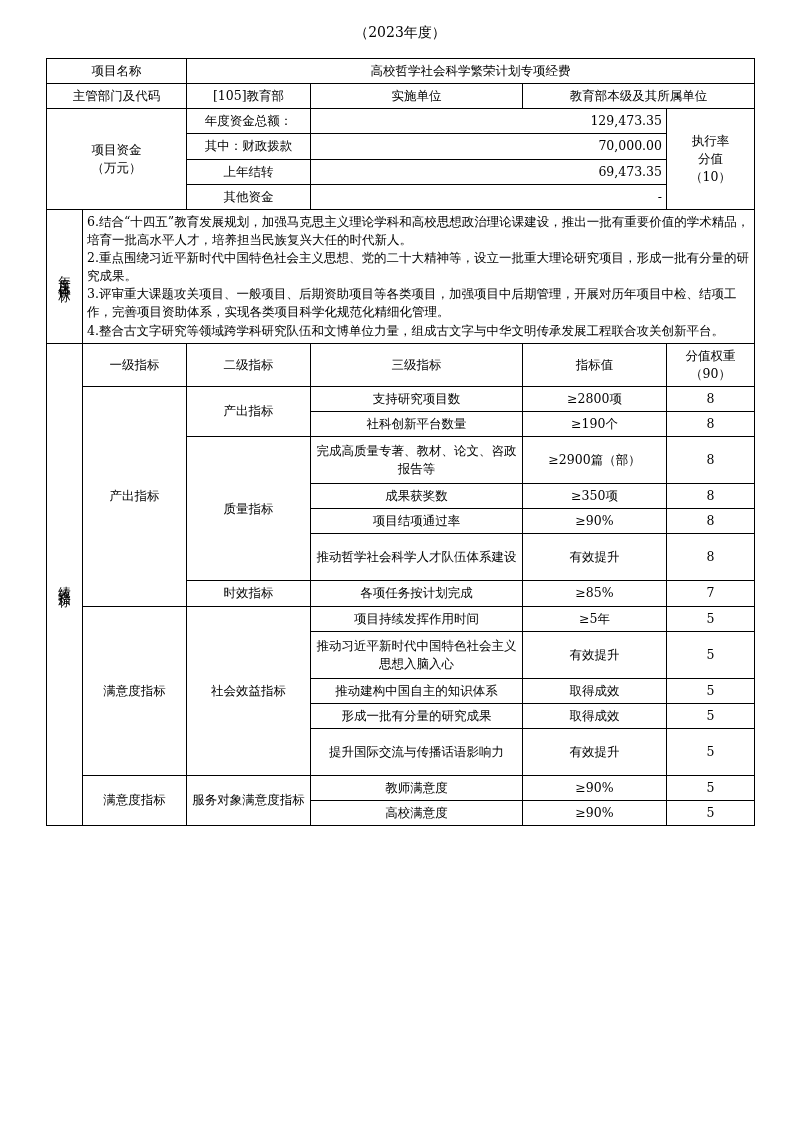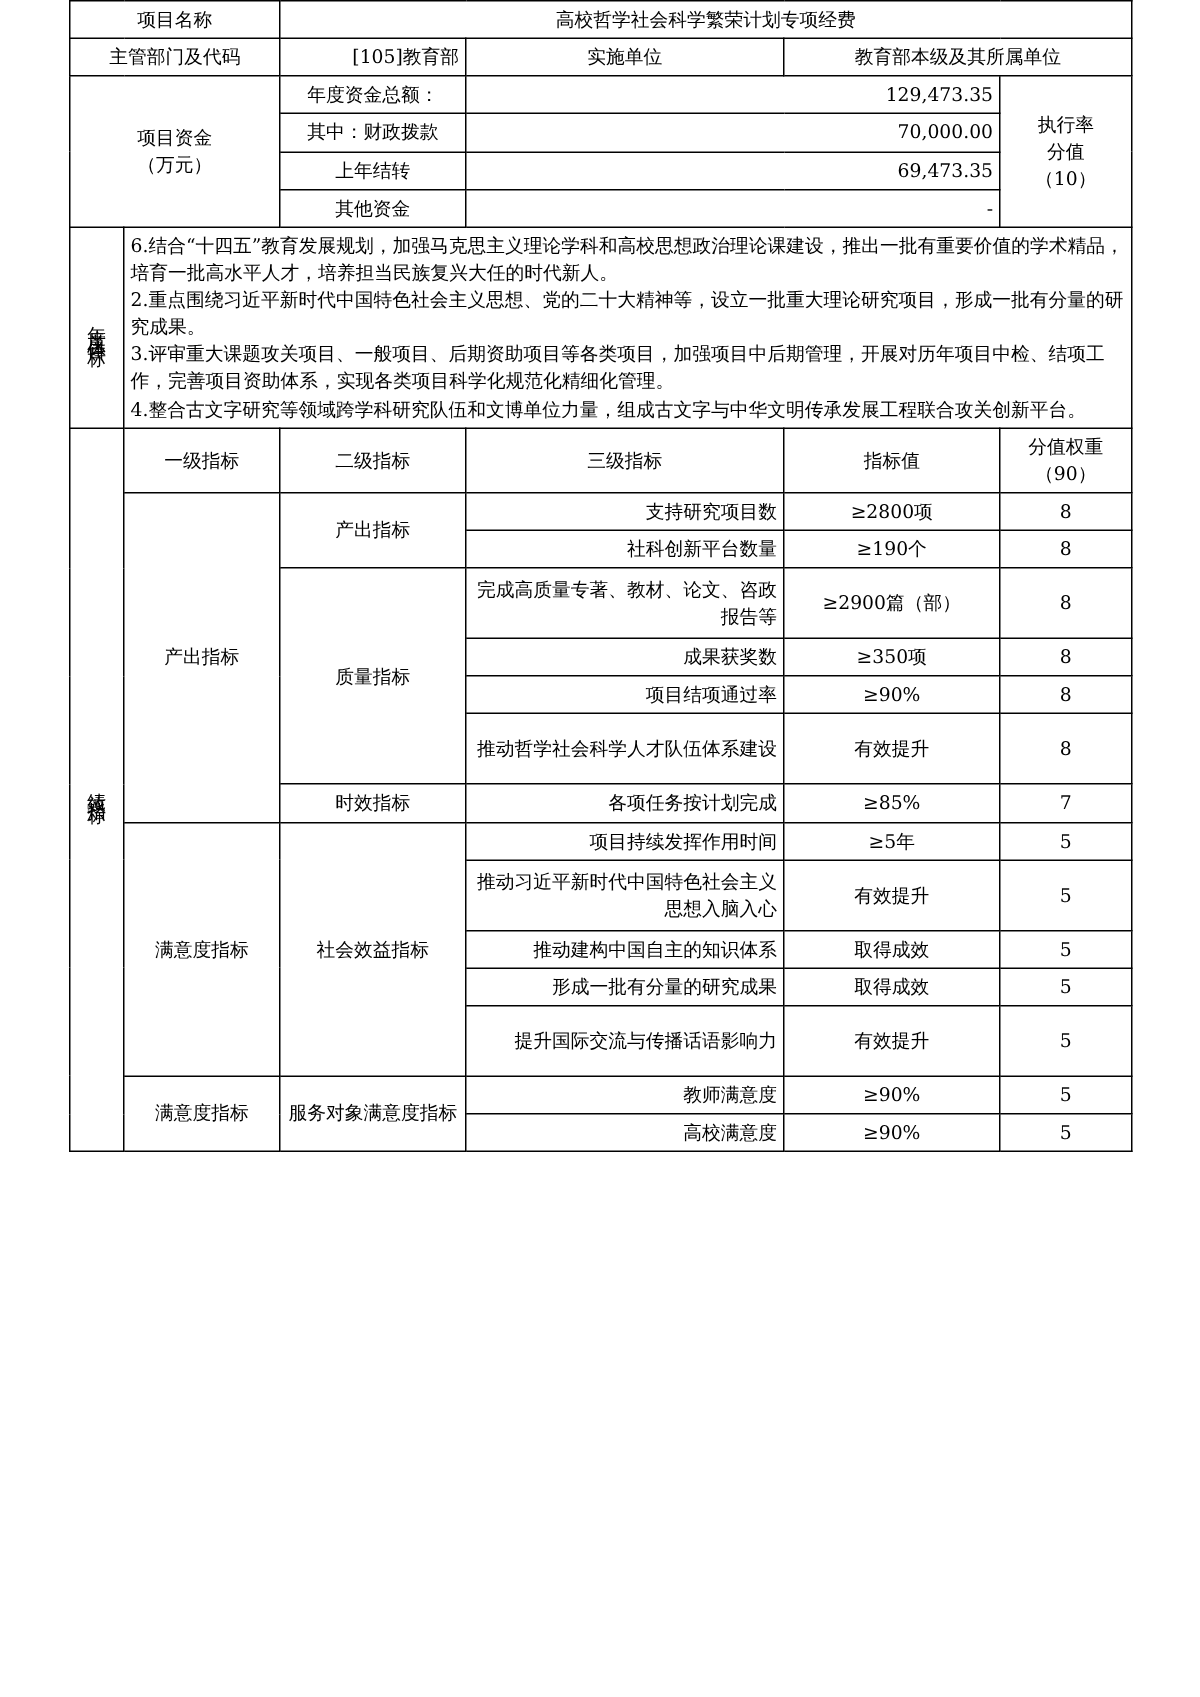--- a/index.html
+++ b/index.html
@@ -41,21 +41,21 @@
     table-layout: fixed;
   }
   table.main td {
     border: 1px solid #000000;
     font-size: 12.5px;
     padding: 3px 4px;
     vertical-align: middle;
     line-height: 1.45;
   }
   .c { text-align: center; }
-  .l { text-align: right; }
+  .l { text-align: center; }
   .r { text-align: right; }
   .vert {
     writing-mode: vertical-rl;
     text-orientation: upright;
     letter-spacing: 3px;
     margin: 0 auto;
     display: inline-block;
     line-height: 1.1;
   }
   .vcell {
@@ -77,20 +77,21 @@
   .hdr { font-size: 12.5px; }
   .two-line {
     line-height: 1.35;
   }
 </style>
 </head>
 <body>
 
 <div class="page">
 
+  <div class="doc-subtitle">（2023年度）</div>
 
   <table class="main">
     <colgroup>
       <col style="width:36px">
       <col style="width:104px">
       <col style="width:124px">
       <col style="width:212px">
       <col style="width:144px">
       <col style="width:88px">
     </colgroup>

